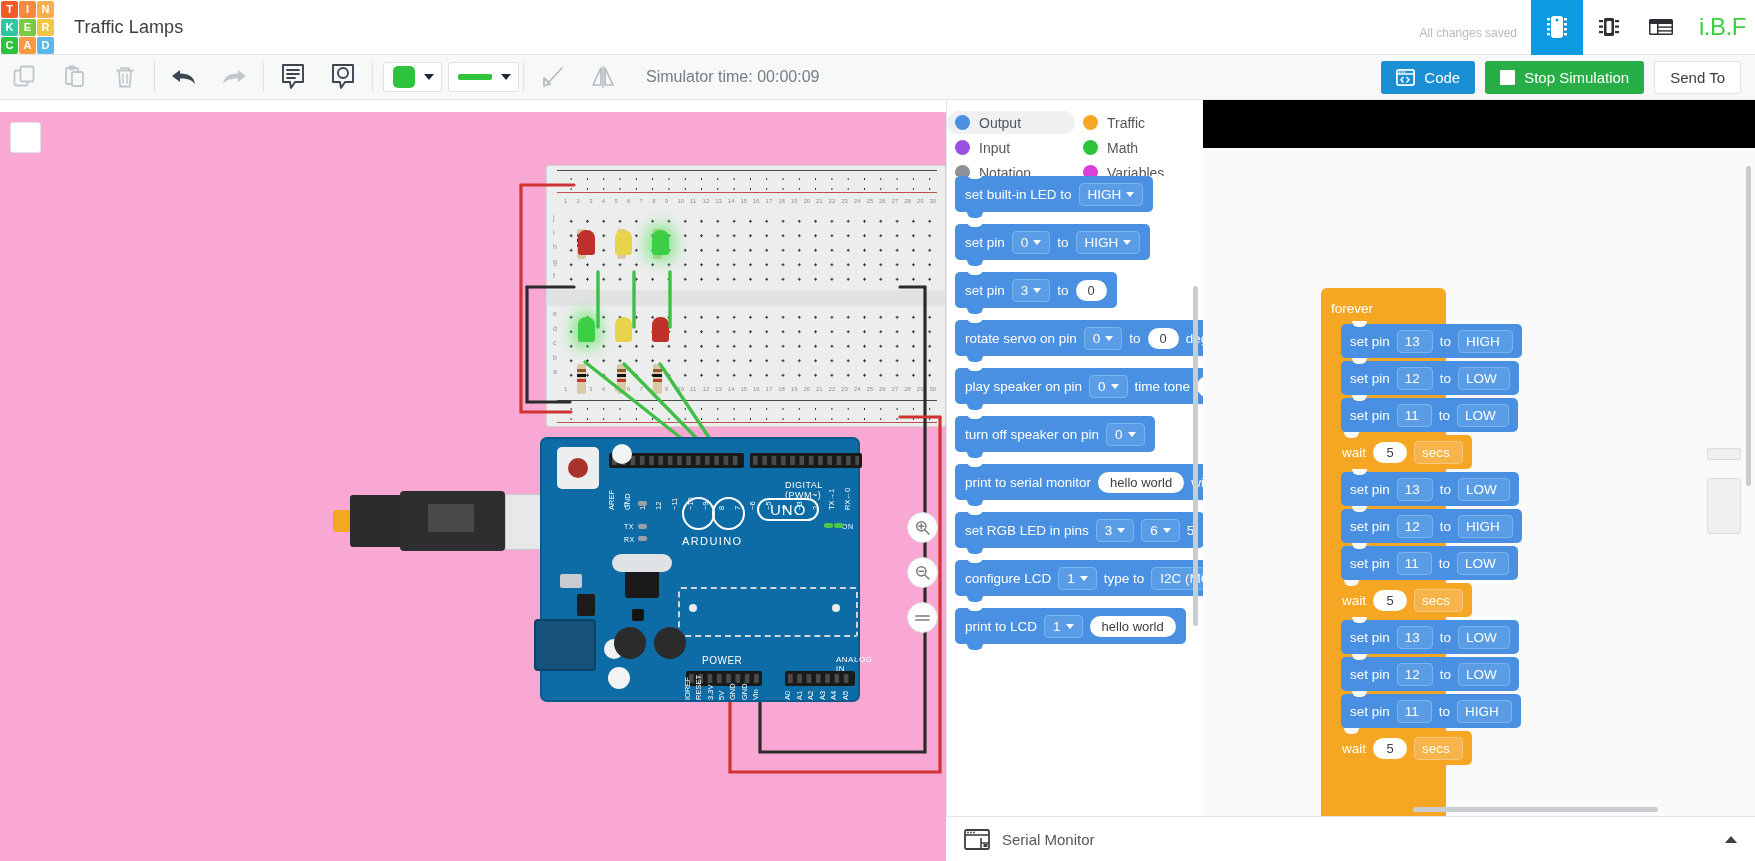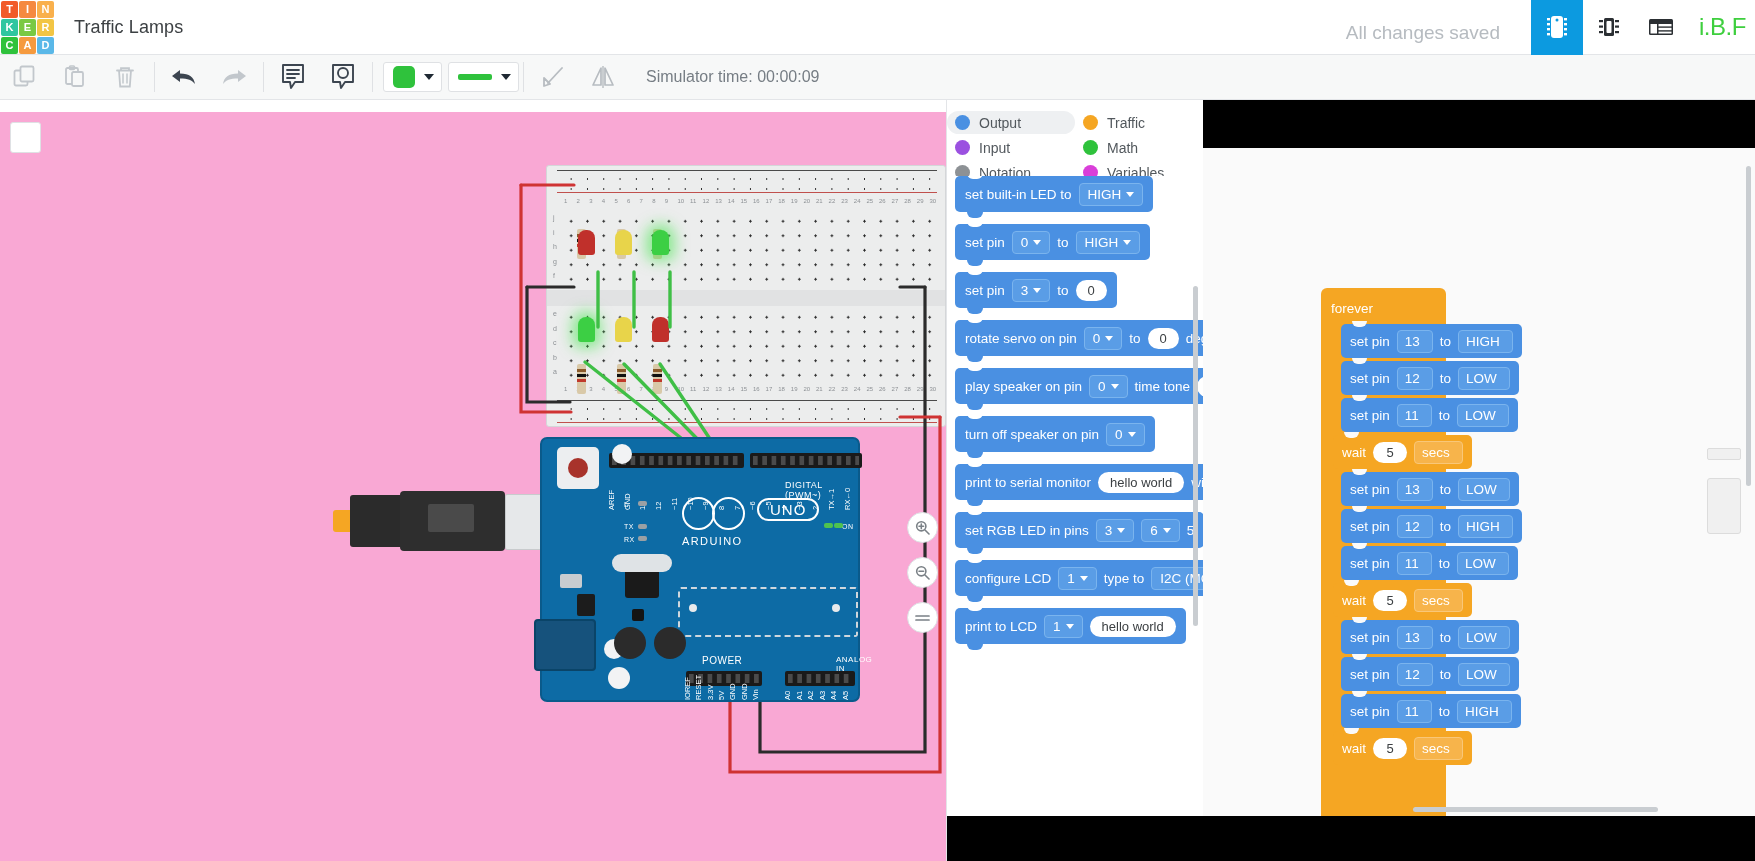--- a/index.html
+++ b/index.html
@@ -27,21 +27,21 @@
     width: 17px; height: 17px; border-radius: 2px;
     color: #fff; font-size: 11px; font-weight: bold;
     display: flex; align-items: center; justify-content: center;
     font-family: "Liberation Sans", sans-serif; line-height: 1;
   }
   .doc-title {
     margin-left: 22px; font-size: 18px; color: #3c4043; font-weight: 400;
     letter-spacing: .1px;
   }
   .top-right { margin-left: auto; display: flex; align-items: center; height: 55px; }
-  .saved-text { font-size: 19px; color: #b6bbc0; padding-right: 31px; margin-top: 11px; }
+  .saved-text { font-size: 12px; color: #b6bbc0; padding-right: 14px; margin-top: 11px; }
   .topicon {
     width: 52px; height: 55px; display: flex; align-items: center; justify-content: center;
     cursor: pointer;
   }
   .topicon.active { background: #0c9ae0; }
   .brandtext {
     font-size: 24px; color: #3ecf3e; padding-left: 12px; padding-right: 4px;
     font-family: "Liberation Sans", sans-serif; letter-spacing: -.5px;
     white-space: nowrap; overflow: hidden; width: 68px;
   }
@@ -344,20 +344,40 @@
         <svg width="30" height="26" viewBox="0 0 30 26">
           <path d="M13 4L5 21h8z" fill="none" stroke="#b7bcc1" stroke-width="1.7" stroke-linejoin="round"></path>
           <path d="M17 4l8 17h-8z" fill="none" stroke="#b7bcc1" stroke-width="1.7" stroke-linejoin="round"></path>
           <path d="M15 2v22" stroke="#b7bcc1" stroke-width="1.4"></path>
         </svg>
       </div>
     </div>
 
     <div class="sim-time">Simulator time: 00:00:09</div>
 
+    <div class="tb-right">
+      <div class="btn btn-code">
+        <svg width="19" height="17" viewBox="0 0 19 17">
+          <rect x="0.9" y="0.9" width="17.2" height="15.2" rx="2" fill="none" stroke="#fff" stroke-width="1.7"></rect>
+          <path d="M1 5h17" stroke="#fff" stroke-width="1.5"></path>
+          <circle cx="3.6" cy="3" r="0.85" fill="#fff"></circle>
+            <circle cx="6.1" cy="3" r="0.85" fill="#fff"></circle>
+          <circle cx="8.6" cy="3" r="0.85" fill="#fff"></circle>
+          <path d="M7 8.4L5 10.7l2 2.3M11 8.4l2 2.3-2 2.3" fill="none" stroke="#fff" stroke-width="1.5" stroke-linecap="round" stroke-linejoin="round"></path>
+        </svg>
+        <span>Code</span>
+      </div>
+      <div class="btn btn-stop">
+        <span class="stop-sq"></span>
+        <span>Stop Simulation</span>
+      </div>
+      <div class="btn btn-send">
+        <span>Send To</span>
+      </div>
+    </div>
   </div>
 
   <div class="canvas">
 
     <div class="fitbtn">
       <svg width="17" height="17" viewBox="0 0 17 17">
         <path d="M1.5 6V1.5H6M11 1.5h4.5V6M15.5 11v4.5H11M6 15.5H1.5V11" fill="none" stroke="#5c6view" stroke-width="1.7" stroke-linecap="round"></path>
       </svg>
     </div>
 
@@ -915,14 +935,27 @@
             </span>
           </div>
         </div>
       <div class="ws-vscroll"></div>
       <div class="ws-hscroll"></div>
       <div class="wsbtn" style="top:300px;width:34px;height:12px;border-radius:2px;"></div>
       <div class="wsbtn" style="top:330px;width:34px;height:56px;border-radius:3px;"></div>
     </div>
   </div>
 
+  <div class="serialbar">
+    <svg width="26" height="21" viewBox="0 0 26 21">
+      <rect x="1" y="1" width="24" height="19" rx="1.6" fill="none" stroke="#3c4043" stroke-width="1.8"></rect>
+      <path d="M1 6h24" stroke="#3c4043" stroke-width="1.6"></path>
+      <circle cx="4" cy="3.5" r="0.9" fill="#3c4043"></circle>
+        <circle cx="7" cy="3.5" r="0.9" fill="#3c4043"></circle>
+      <circle cx="10" cy="3.5" r="0.9" fill="#3c4043"></circle>
+      <path d="M17 9v10M17 14h8" stroke="#3c4043" stroke-width="1.6"></path>
+      <rect x="19.5" y="15" width="4" height="3" fill="#3c4043"></rect>
+    </svg>
+    <span class="serial-lbl">Serial Monitor</span>
+    <span class="chev-up"></span>
+  </div>
 
 </div>
 
 </body></html>

